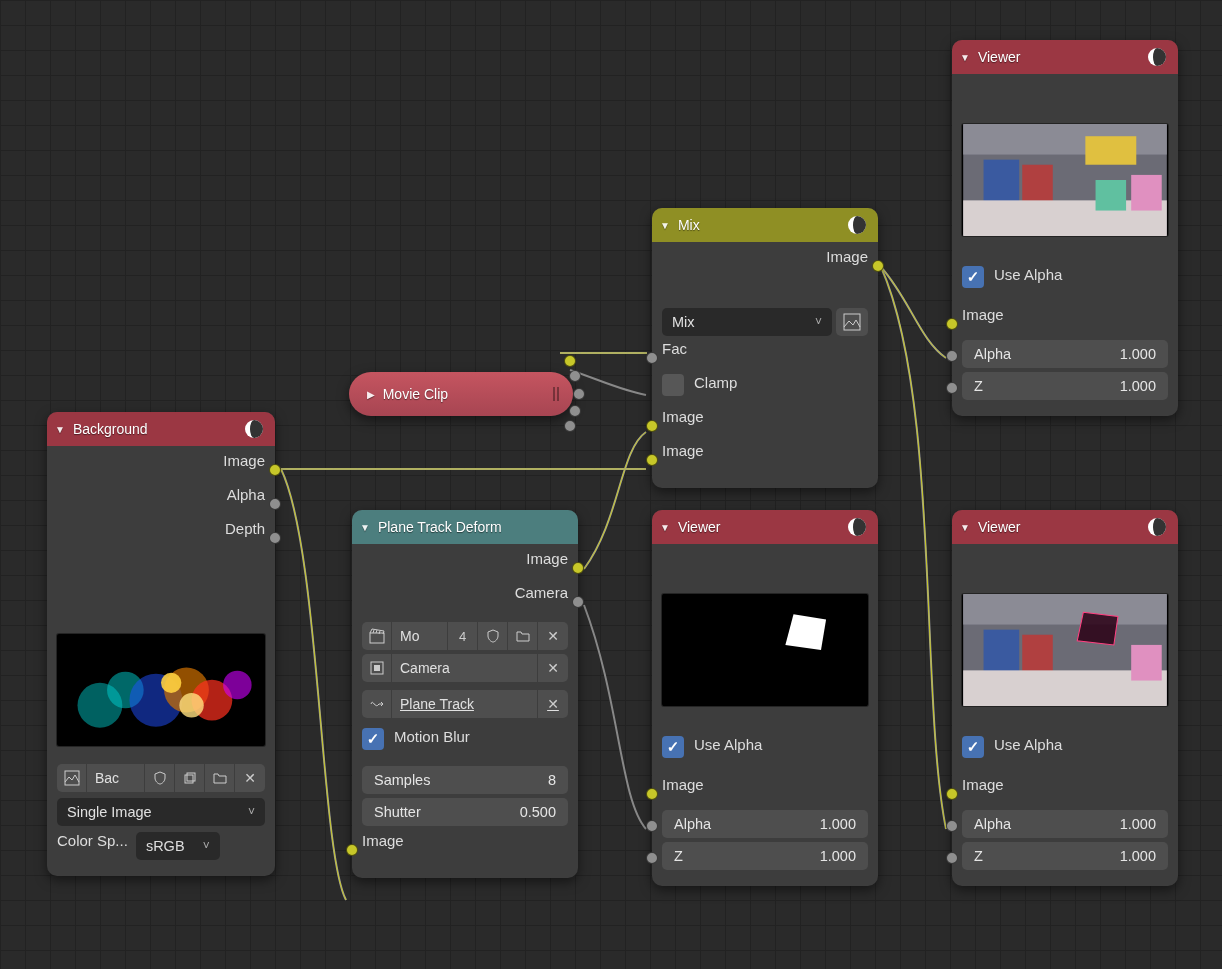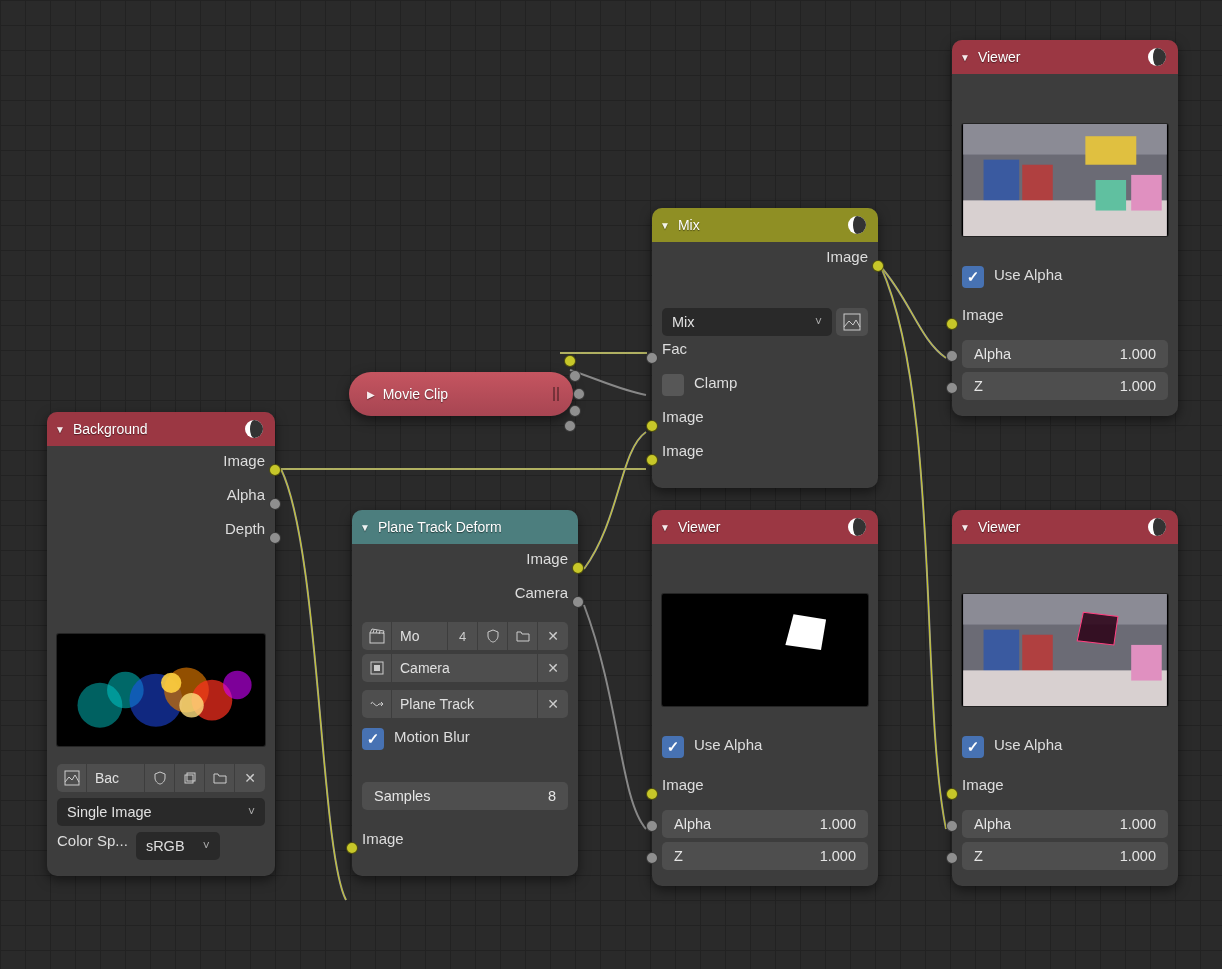--- a/index.html
+++ b/index.html
@@ -262,38 +262,42 @@
       <div class="icon-btn">
           <svg width="16" height="16" viewBox="0 0 16 16">
             <rect x="2" y="2" width="12" height="12" fill="none" stroke="#ccc"></rect>
             <rect x="5" y="5" width="6" height="6" fill="#ccc"></rect>
           </svg>
         </div>
       <div style="flex:1; justify-content:flex-start; padding-left:8px;">Camera</div>
       <div class="icon-btn">✕</div>
     </div>
 
-    <div class="btn-row" style="height:32px;">
+    <div class="btn-row" style="height:32px;text-decoration:underline;">
       <div class="icon-btn">
           <svg width="16" height="16" viewBox="0 0 16 16">
             <path d="M2 8 C 4 2, 6 14, 10 8 L14 8 M12 6 L14 8 L12 10" fill="none" stroke="#ccc"></path>
           </svg>
         </div>
       <div style="flex:1; justify-content:flex-start; padding-left:8px;">Plane Track</div>
       <div class="icon-btn">✕</div>
     </div>
 
     <div class="row" style="margin-top:6px;">
       <span class="check on"></span>
       <span>Motion Blur</span>
     </div>
 
-    <div class="field" style="margin:20px 0;">
+    <div class="field" style="margin:4px 0;">
       <span class="label-left">Samples</span>
       <span class="val-right">8</span>
+    </div>
+    <div class="field" style="margin:4px 0;">
+      <span class="label-left">Shutter</span>
+      <span class="val-right">0.500</span>
     </div>
 
     <div class="row left" style="margin-top:6px;">
         <span>Image</span>
       <span class="socket in sock-yellow" style="top:12px"></span>
       </div>
   </div>
 </div>
 
 <div class="node" style="left:652px; top:208px; width:226px;">

